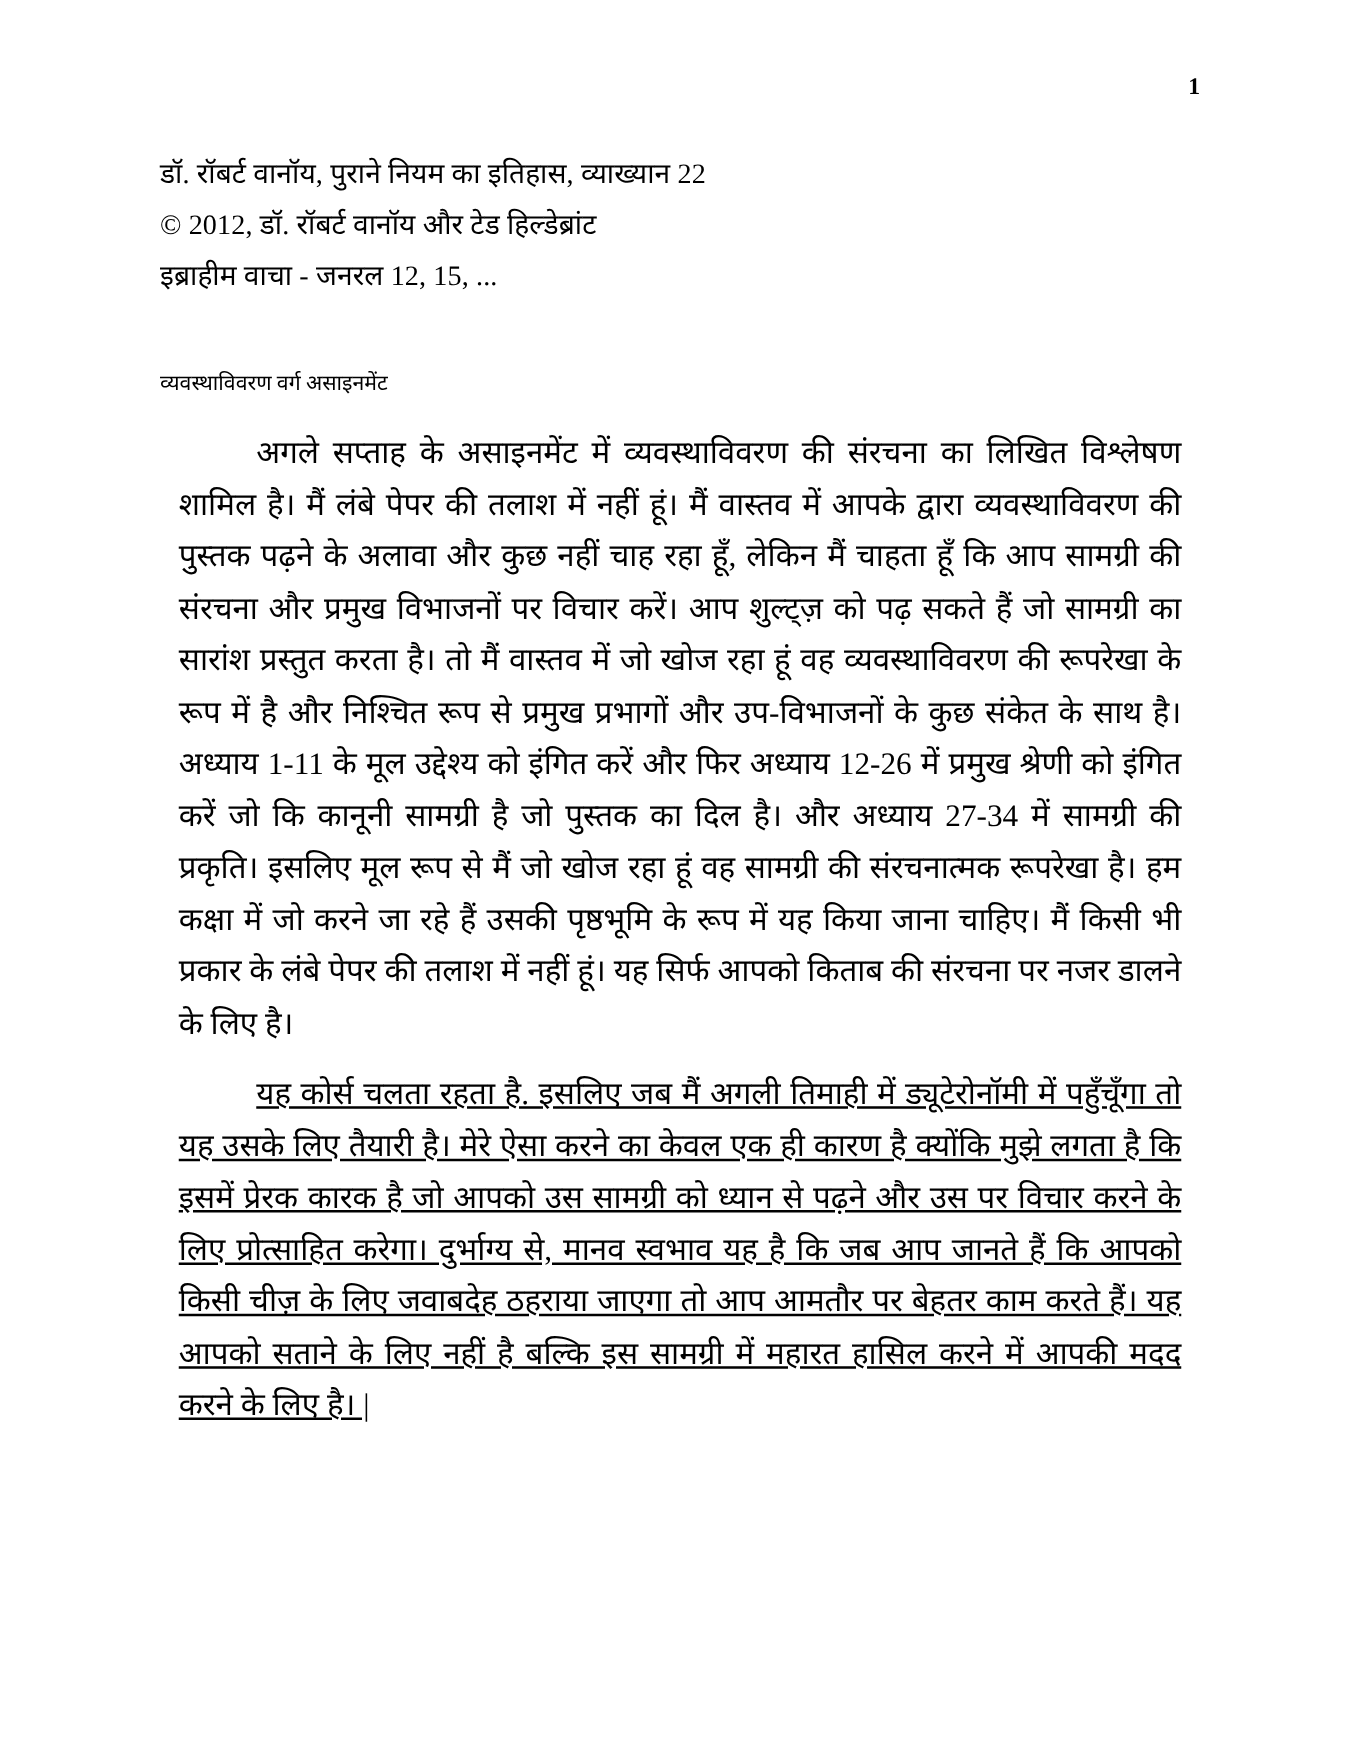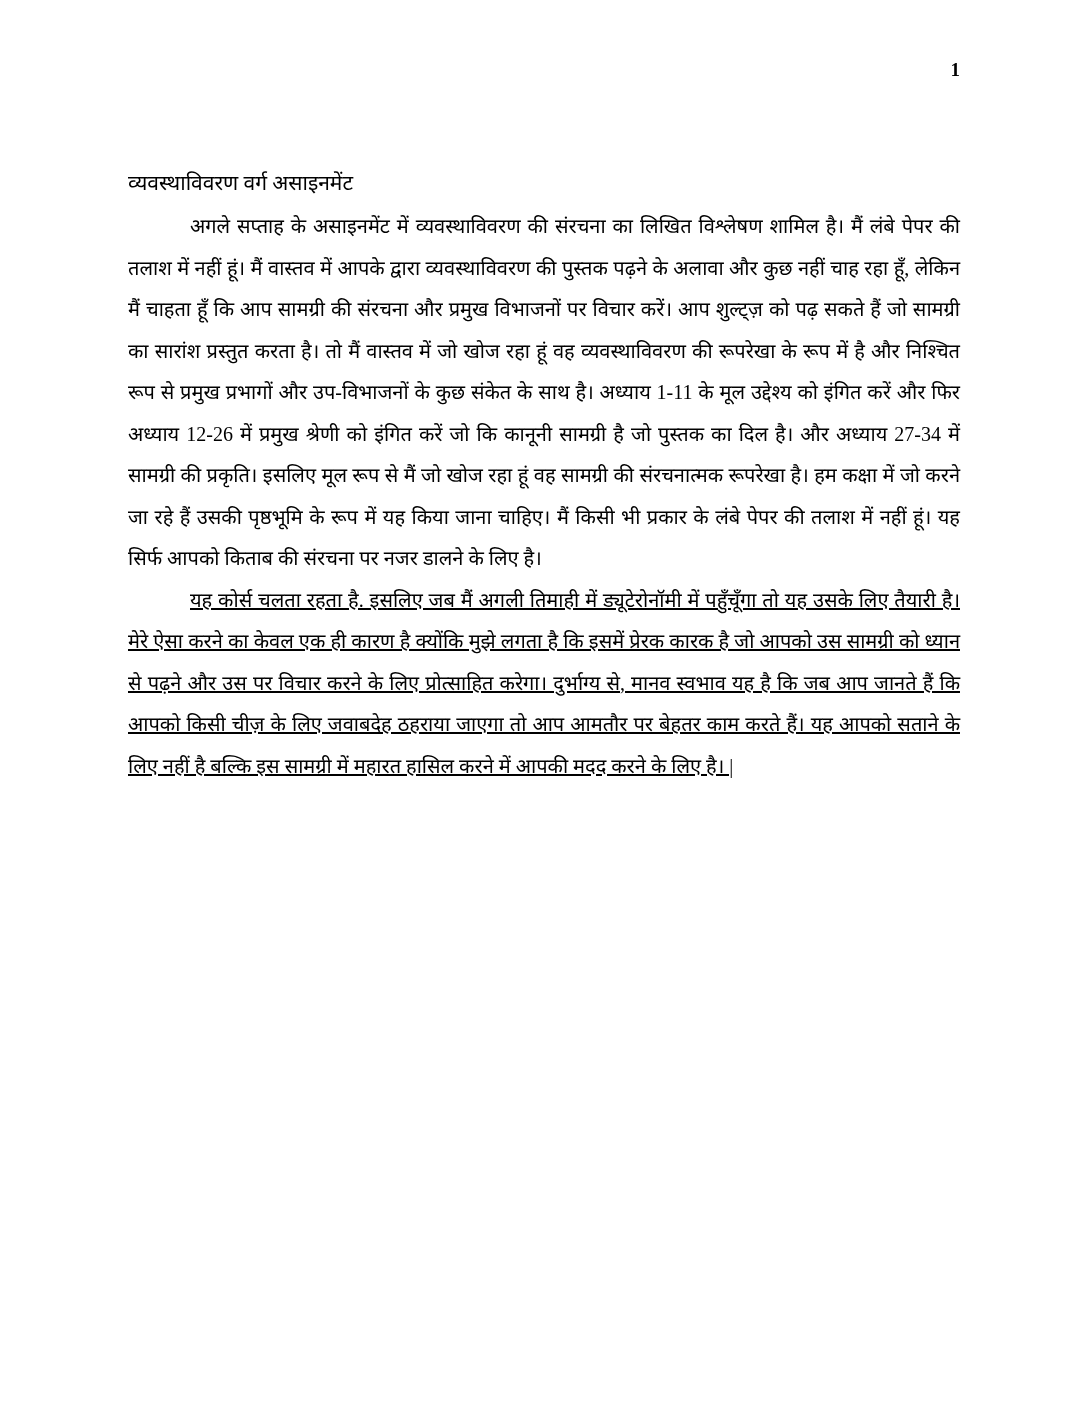--- a/index.html
+++ b/index.html
@@ -40,47 +40,52 @@
   .header-block {
     margin-bottom: 0;
   }
   .header-line {
     font-size: 22.5px;
     line-height: 41px;
     letter-spacing: 0.1px;
     white-space: nowrap;
   }
   .heading {
-    font-size: 21px;
+    font-size: 17px;
     line-height: 41px;
     margin-top: 45px;
     margin-bottom: 2px;
   }
   .para {
-    font-size: 20px;
+    font-size: 25px;
     line-height: 41.5px;
     text-align: justify;
     text-justify: inter-word;
-    margin: 0;
+    margin: 15px;
     text-indent: 62px;
   }
   .para + .para {
     margin-top: 0px;
     text-decoration: underline;
   }
 </style>
 </head>
 <body>
 
 <div class="page">
 
   <div class="page-number">1</div>
 
   <div class="content">
 
+    <div class="header-block">
+      <div class="header-line">डॉ. रॉबर्ट वानॉय, पुराने नियम का इतिहास, व्याख्यान 22</div>
+      <div class="header-line">© 2012, डॉ. रॉबर्ट वानॉय और टेड हिल्डेब्रांट</div>
+      <div class="header-line">इब्राहीम वाचा - जनरल 12, 15, ...</div>
+    </div>
 
     <div class="heading">व्यवस्थाविवरण वर्ग असाइनमेंट</div>
 
     <p class="para">अगले सप्ताह के असाइनमेंट में व्यवस्थाविवरण की संरचना का लिखित विश्लेषण शामिल है। मैं लंबे पेपर की तलाश में नहीं हूं। मैं वास्तव में आपके द्वारा व्यवस्थाविवरण की पुस्तक पढ़ने के अलावा और कुछ नहीं चाह रहा हूँ, लेकिन मैं चाहता हूँ कि आप सामग्री की संरचना और प्रमुख विभाजनों पर विचार करें। आप शुल्ट्ज़ को पढ़ सकते हैं जो सामग्री का सारांश प्रस्तुत करता है। तो मैं वास्तव में जो खोज रहा हूं वह व्यवस्थाविवरण की रूपरेखा के रूप में है और निश्चित रूप से प्रमुख प्रभागों और उप-विभाजनों के कुछ संकेत के साथ है। अध्याय 1-11 के मूल उद्देश्य को इंगित करें और फिर अध्याय 12-26 में प्रमुख श्रेणी को इंगित करें जो कि कानूनी सामग्री है जो पुस्तक का दिल है। और अध्याय 27-34 में सामग्री की प्रकृति। इसलिए मूल रूप से मैं जो खोज रहा हूं वह सामग्री की संरचनात्मक रूपरेखा है। हम कक्षा में जो करने जा रहे हैं उसकी पृष्ठभूमि के रूप में यह किया जाना चाहिए। मैं किसी भी प्रकार के लंबे पेपर की तलाश में नहीं हूं। यह सिर्फ आपको किताब की संरचना पर नजर डालने के लिए है।</p>
     <p class="para">यह कोर्स चलता रहता है. इसलिए जब मैं अगली तिमाही में ड्यूटेरोनॉमी में पहुँचूँगा तो यह उसके लिए तैयारी है। मेरे ऐसा करने का केवल एक ही कारण है क्योंकि मुझे लगता है कि इसमें प्रेरक कारक है जो आपको उस सामग्री को ध्यान से पढ़ने और उस पर विचार करने के लिए प्रोत्साहित करेगा। दुर्भाग्य से, मानव स्वभाव यह है कि जब आप जानते हैं कि आपको किसी चीज़ के लिए जवाबदेह ठहराया जाएगा तो आप आमतौर पर बेहतर काम करते हैं। यह आपको सताने के लिए नहीं है बल्कि इस सामग्री में महारत हासिल करने में आपकी मदद करने के लिए है। |</p>
 
   </div>
 
 </div>
 

